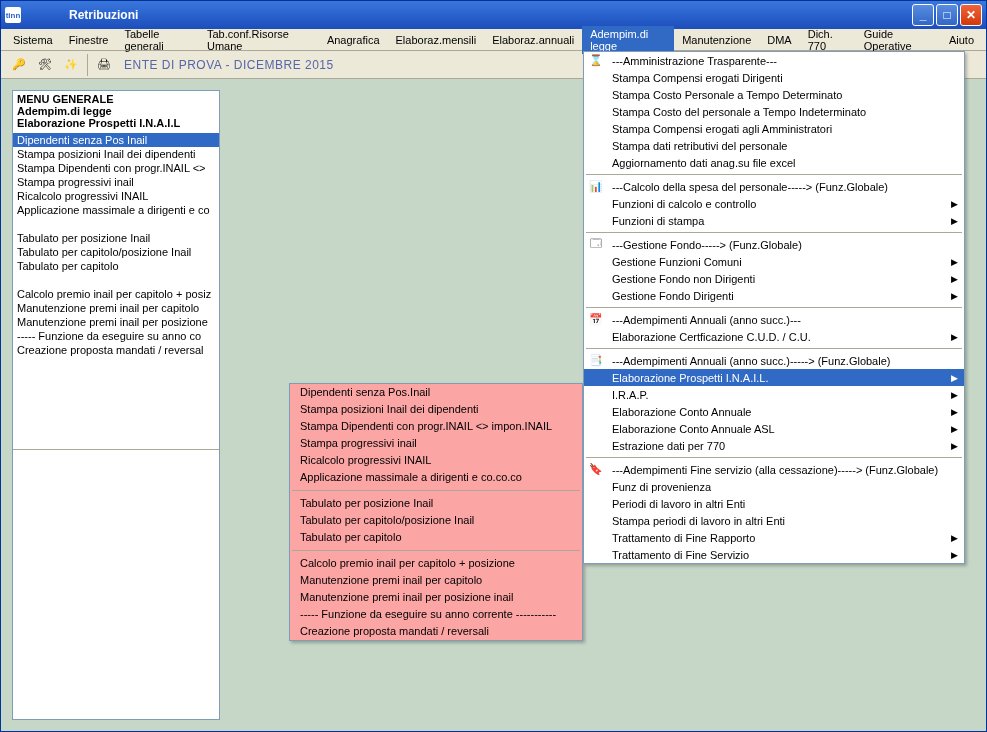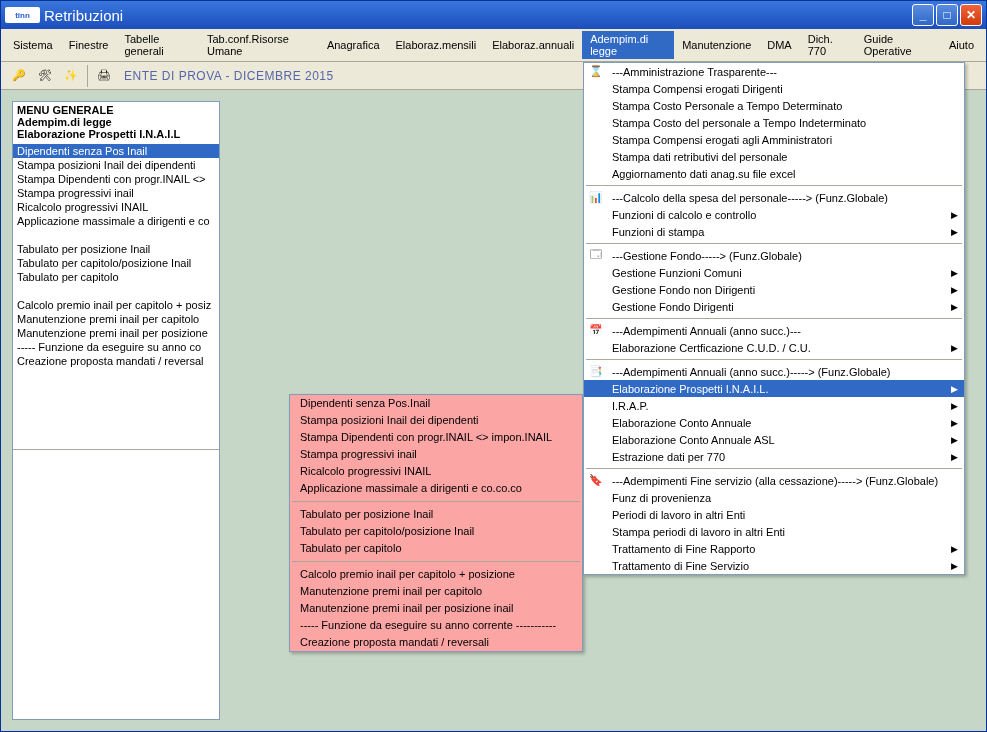--- a/index.html
+++ b/index.html
@@ -1,24 +1,24 @@
 <!DOCTYPE html>
 <html><head>
 <meta charset="utf-8">
 <style>
 * { margin: 0; padding: 0; box-sizing: border-box; font-family: Tahoma, Arial, sans-serif; font-size: 11px; }
 body { background: #ece9d8; overflow: hidden; }
 .window { width: 987px; height: 732px; background: #ece9d8; display: flex; flex-direction: column; border: 1px solid #003399; }
 .titlebar { height: 28px; background: linear-gradient(to bottom, #3b77dd 0%, #2962cc 50%, #1d4ebb 100%); display: flex; align-items: center; padding: 0 4px; color: white; }
-.titlebar-icon { width: 35px; height: 16px; margin-right: 4px; background: #fff; border-radius: 2px; display: flex; align-items: center; justify-content: center; font-size: 8px; color: #2962cc; font-weight: bold; }
-.titlebar-text { flex: 1; font-weight: normal; font-size: 15px; }
+.titlebar-icon { width: 16px; height: 16px; margin-right: 4px; background: #fff; border-radius: 2px; display: flex; align-items: center; justify-content: center; font-size: 8px; color: #2962cc; font-weight: bold; }
+.titlebar-text { flex: 1; font-weight: bold; font-size: 12px; margin-left: 44px; }
 .winbtns { display: flex; gap: 2px; }
 .winbtn { width: 22px; height: 22px; background: linear-gradient(to bottom, #5a8de0, #3068c8); border: 1px solid #fff; border-radius: 3px; color: white; display: flex; align-items: center; justify-content: center; font-size: 12px; font-weight: bold; cursor: pointer; }
 .winbtn.close { background: linear-gradient(to bottom, #f0633b, #d13a0a); }
-.menubar { height: 33px; background: #ece9d8; display: flex; align-items: center; padding: 0 4px; border-bottom: 1px solid #aca899; }
+.menubar { height: 22px; background: #ece9d8; display: flex; align-items: center; padding: 0 4px; border-bottom: 1px solid #aca899; }
 .menuitem { padding: 2px 8px; cursor: pointer; position: relative; }
 .menuitem.active { background: #316ac5; color: white; }
 .toolbar { height: 28px; background: #ece9d8; display: flex; align-items: center; padding: 0 6px; border-bottom: 1px solid #aca899; gap: 2px; }
 .tbtn { width: 24px; height: 24px; display: flex; align-items: center; justify-content: center; cursor: pointer; border: 1px solid transparent; }
 .tsep { width: 1px; height: 22px; background: #aca899; margin: 0 2px; }
 .context-text { font-size: 12px; color: #5566aa; margin-left: 6px; letter-spacing: 0.5px; }
 .workspace { flex: 1; display: flex; background: #c7d7c7; }
 .sidebar { width: 208px; background: #fff; border: 1px solid #7f9db9; margin: 11px; display: flex; flex-direction: column; }
 .side-header { background: #fff; padding: 2px 4px; border-bottom: none; }
 .side-header .line { font-weight: bold; }

